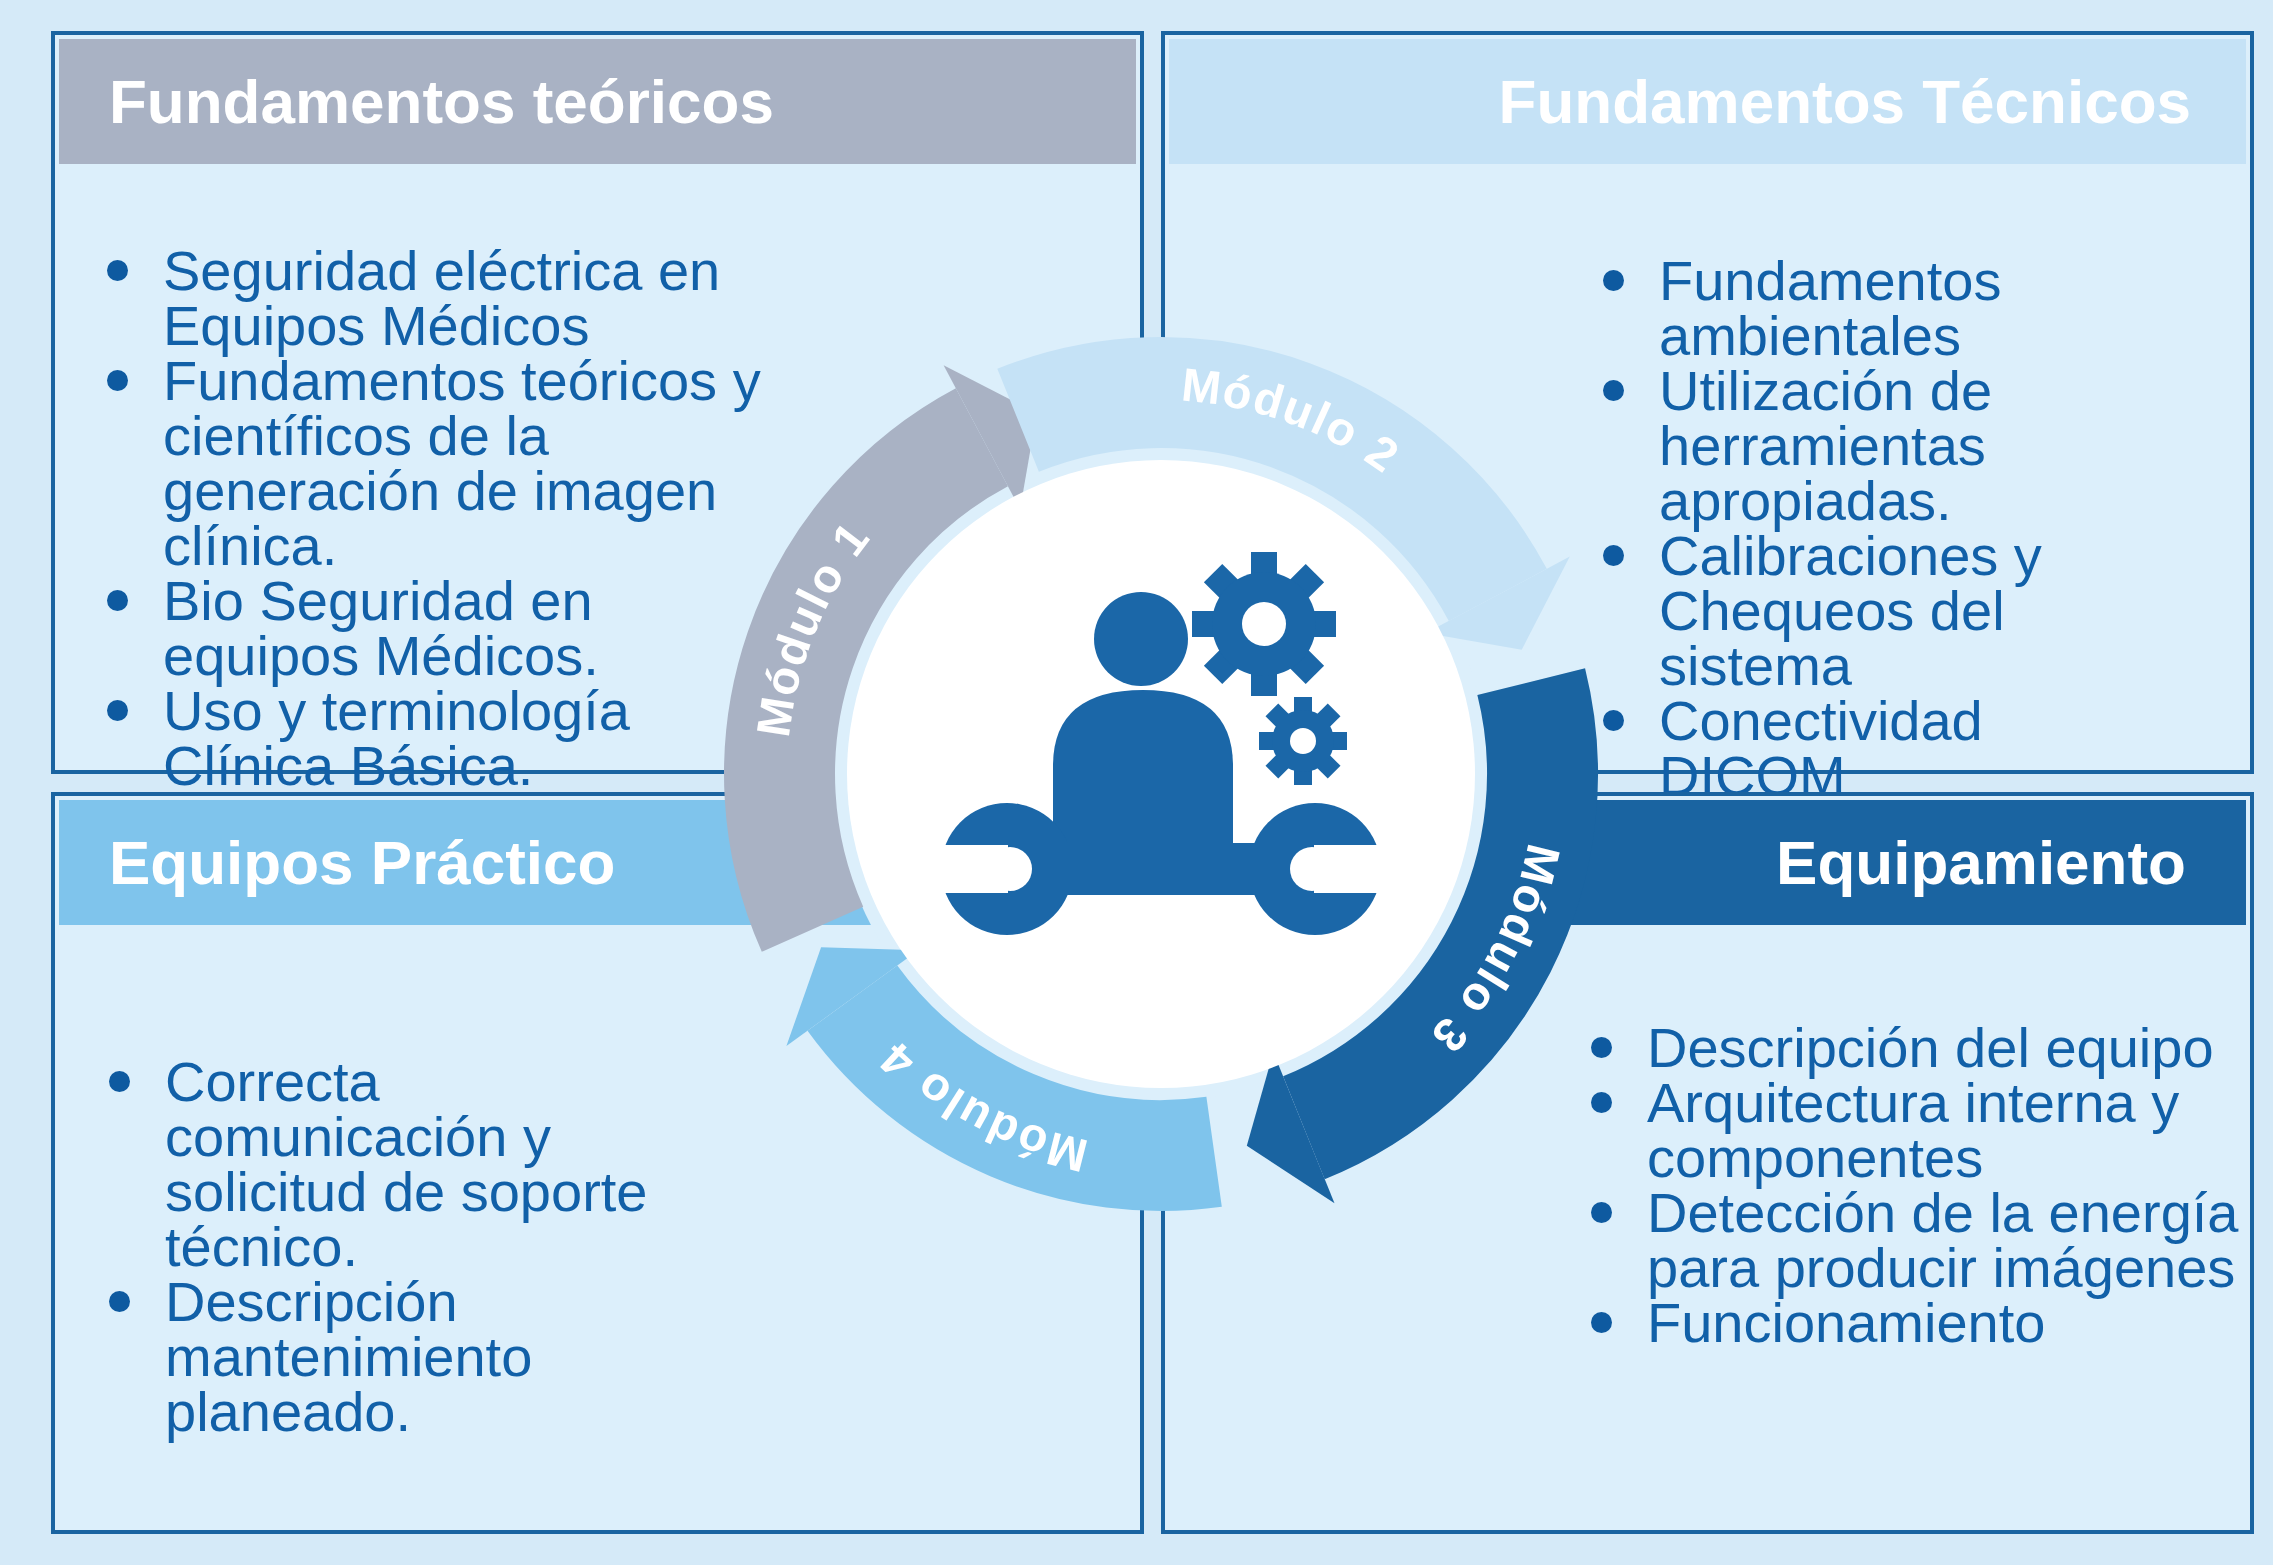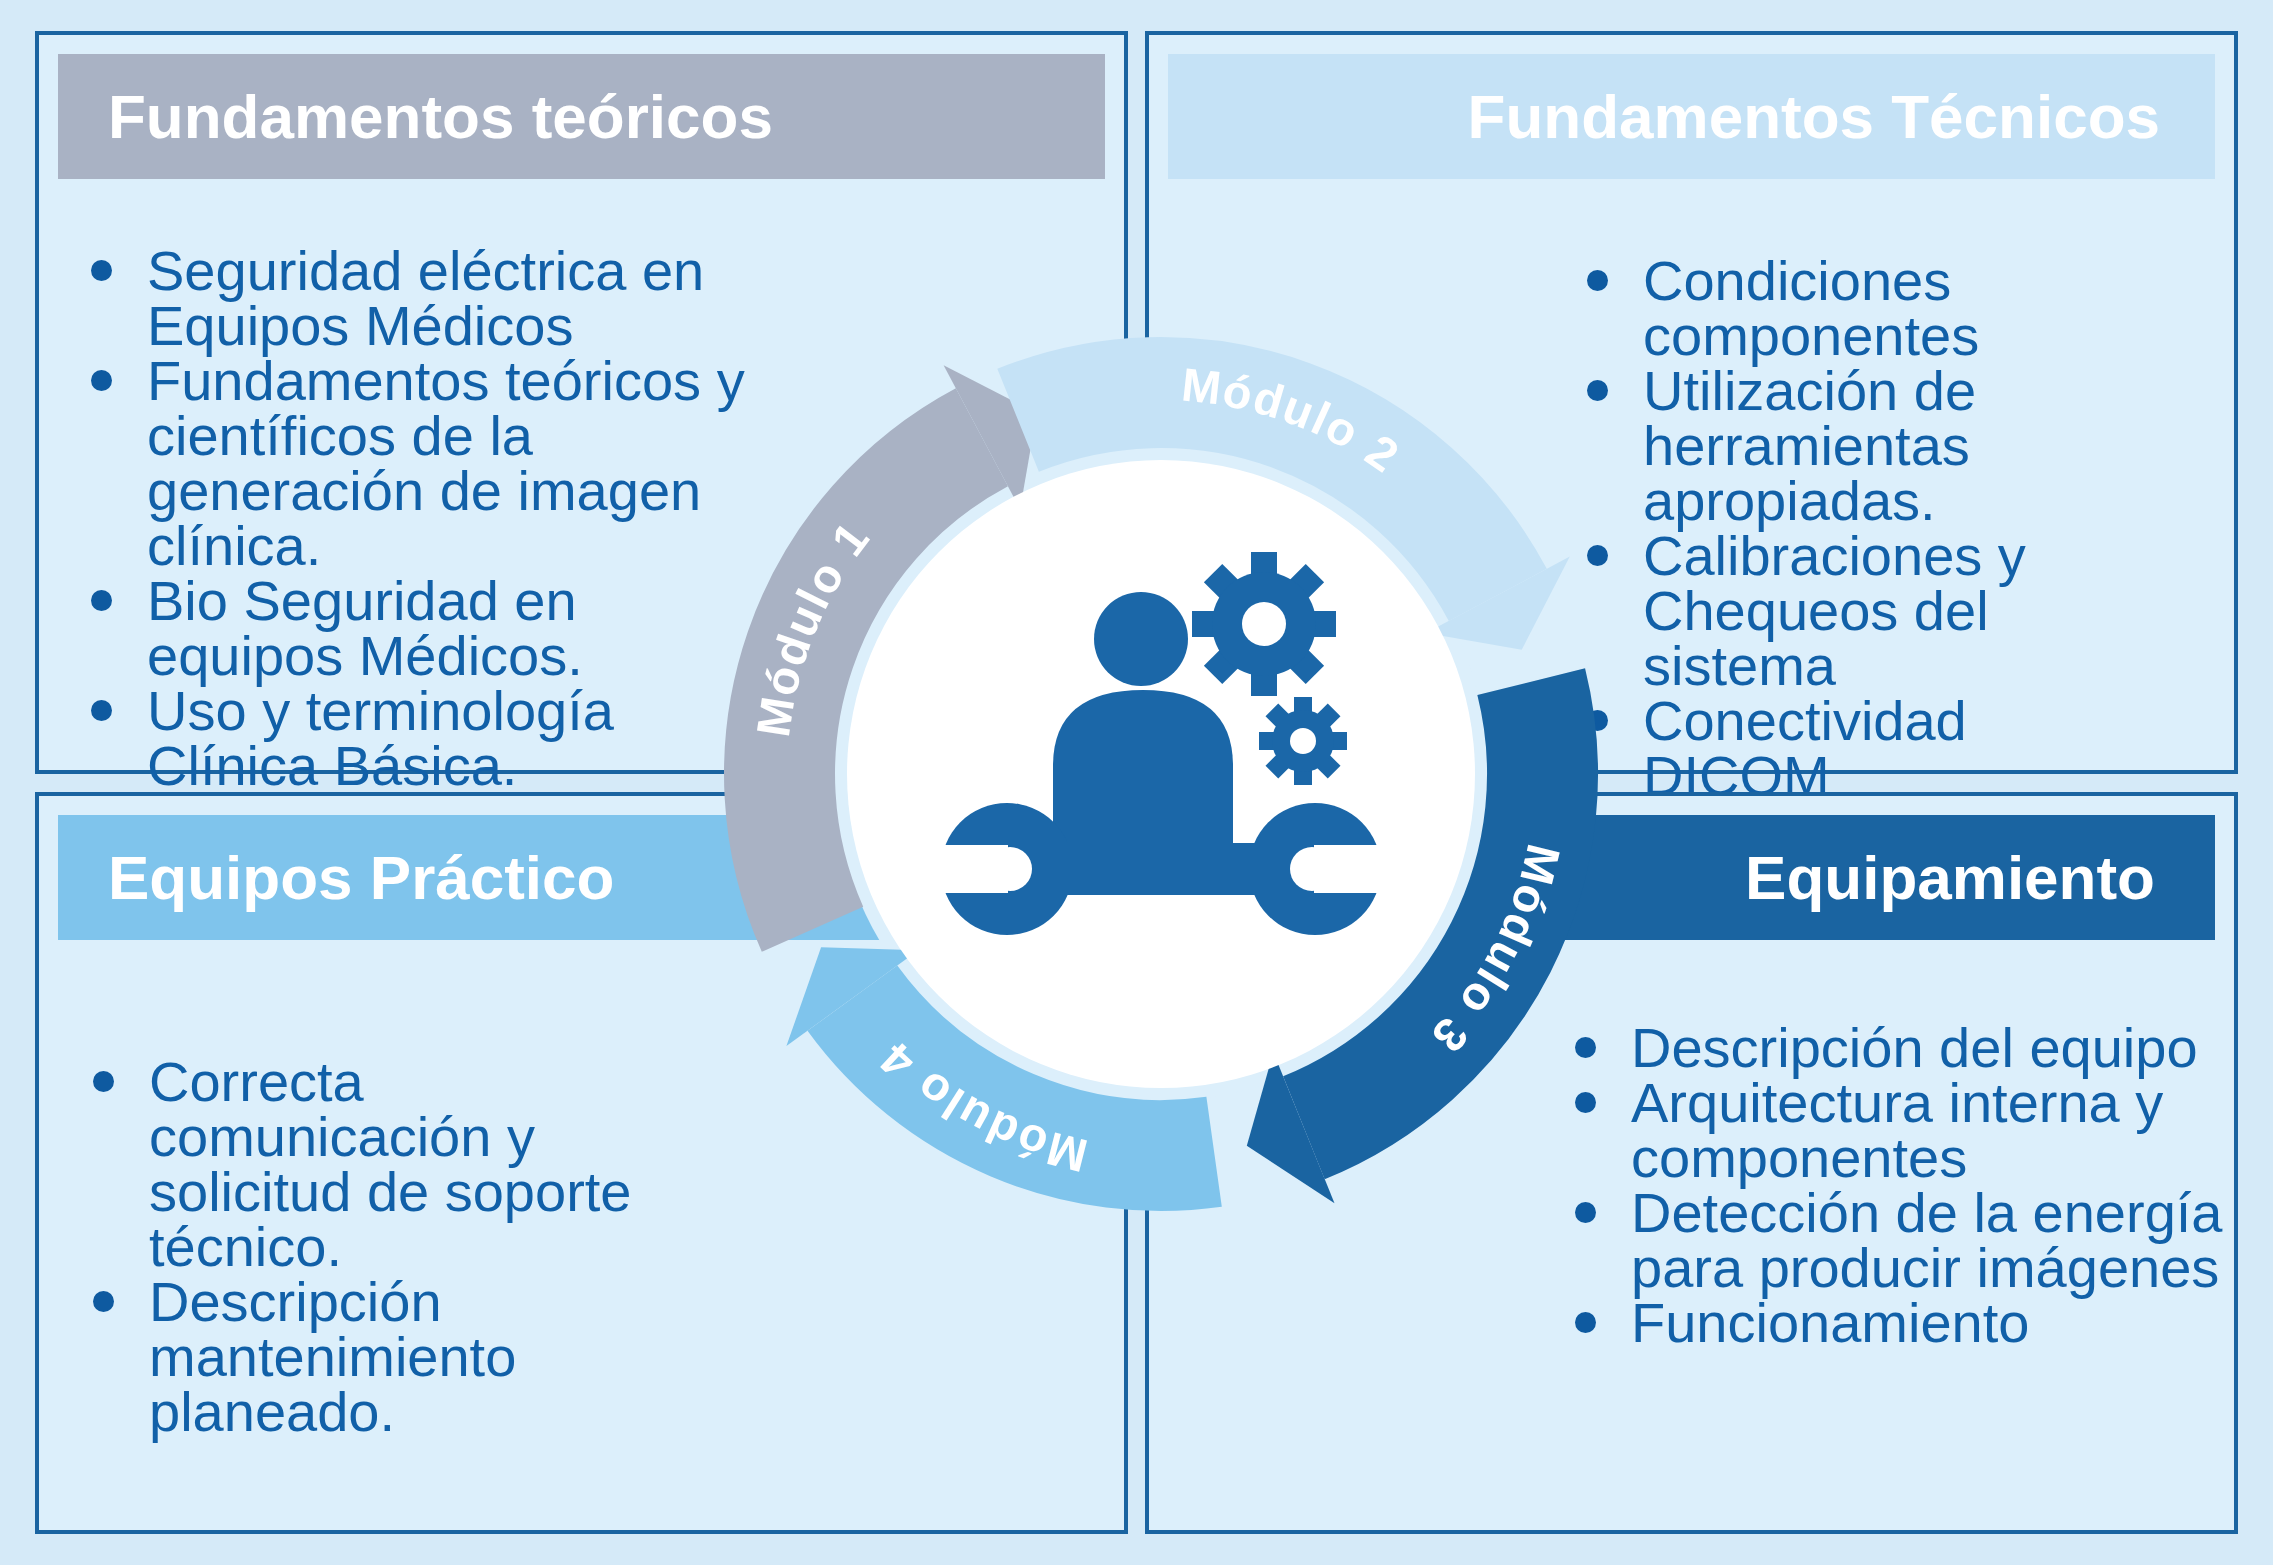--- a/index.html
+++ b/index.html
@@ -6,21 +6,22 @@
   body{
     width:2273px;height:1565px;position:relative;overflow:hidden;
     background:var(--page_bg,#d5eaf8);
     font-family:"Liberation Sans", sans-serif;
   }
   .panel{
     position:absolute;
     background:var(--panel_bg,#dceffb);
     border:4px solid var(--panel_border,#1a64a1);
     box-sizing:border-box;
-    padding:19px;
+    padding:4px;
+    margin-left:16px;
   }
   .panel-tl{left:35px;top:31px;width:1093px;height:743px;}
   .panel-tr{left:1145px;top:31px;width:1093px;height:743px;}
   .panel-bl{left:35px;top:792px;width:1093px;height:742px;}
   .panel-br{left:1145px;top:792px;width:1093px;height:742px;}
   .band{
     height:125px;line-height:125px;
     color:#fff;font-size:62px;font-weight:bold;
     white-space:nowrap;overflow:hidden;
   }
@@ -64,21 +65,21 @@
       <li>Uso y terminología Clínica Básica.</li>
     </ul>
 </div>
 
 <div class="panel panel-tr">
   <div class="band band-tr">
     <span>Fundamentos Técnicos</span>
   </div>
   <ul class="bullets ul-tr">
 
-  <li>Condiciones componentes</li>
+  <li>Fundamentos ambientales</li>
       <li>Utilización de herramientas apropiadas.</li>
       <li>Calibraciones y Chequeos del sistema</li>
       <li>Conectividad DICOM</li>
       <li>Conectividad Remota</li>
     </ul>
 </div>
 
 <div class="panel panel-bl">
   <div class="band band-bl">
     <span>Equipos Práctico</span>

